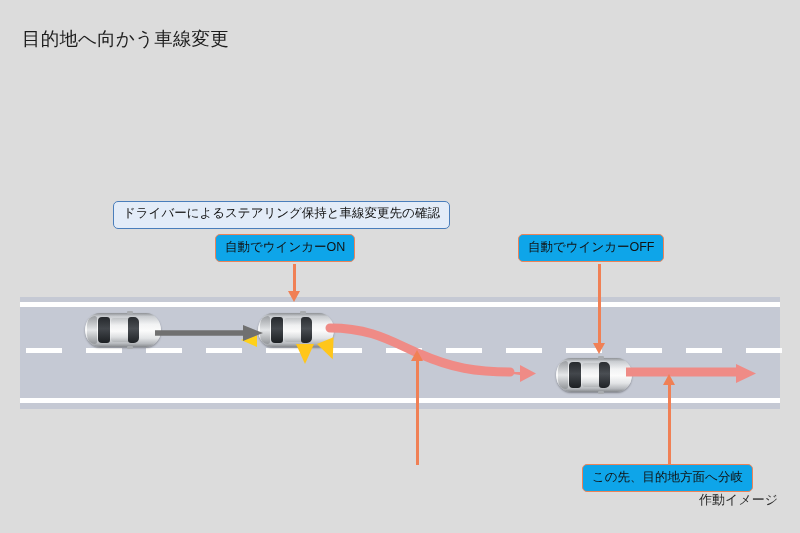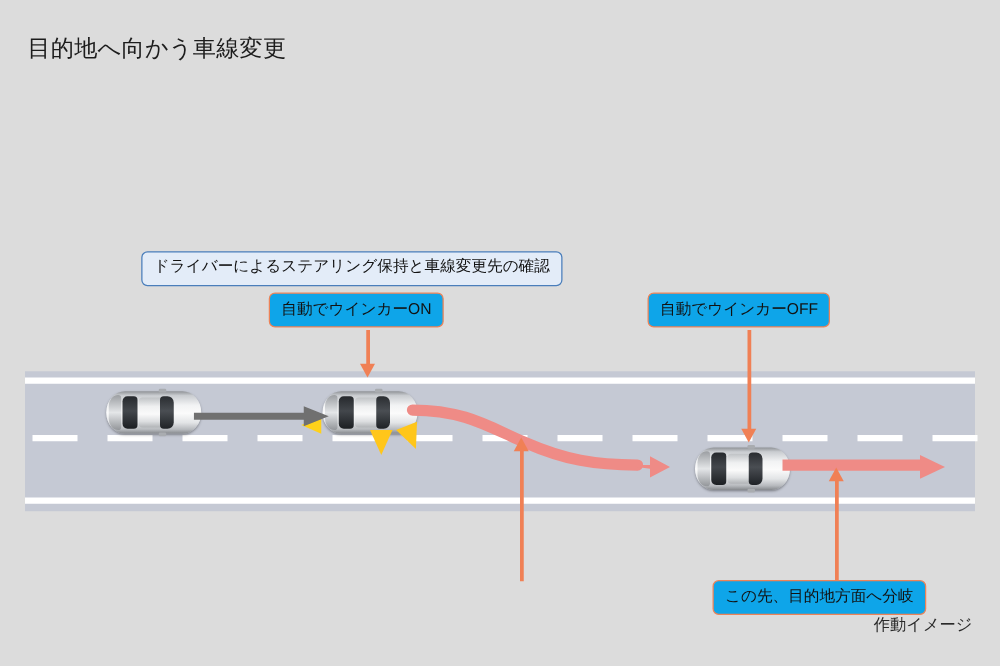--- a/index.html
+++ b/index.html
@@ -308,17 +308,17 @@
   <div class="connector conn-v" style="left:668px; top:382px; height:83px;"></div>
   <div class="conn-arrow-up" style="left:662.7px; top:374px;"></div>
 
   <div class="label label-blue" style="left:113px; top:201px;font-family:Liberation Mono, monospace;">ドライバーによるステアリング保持と車線変更先の確認</div>
 
   <div class="label label-orange" style="left:215px; top:234px;">自動でウインカーON</div>
 
   <div class="label label-orange" style="left:518px; top:234px;">自動でウインカーOFF</div>
 
 
-  <div class="label label-orange" style="left:570px; top:464px;">この先、目的地方面へ分岐</div>
+  <div class="label label-orange" style="left:582px; top:464px;">この先、目的地方面へ分岐</div>
 
   <div id="caption">作動イメージ</div>
 
 </div>
 
 </body></html>

